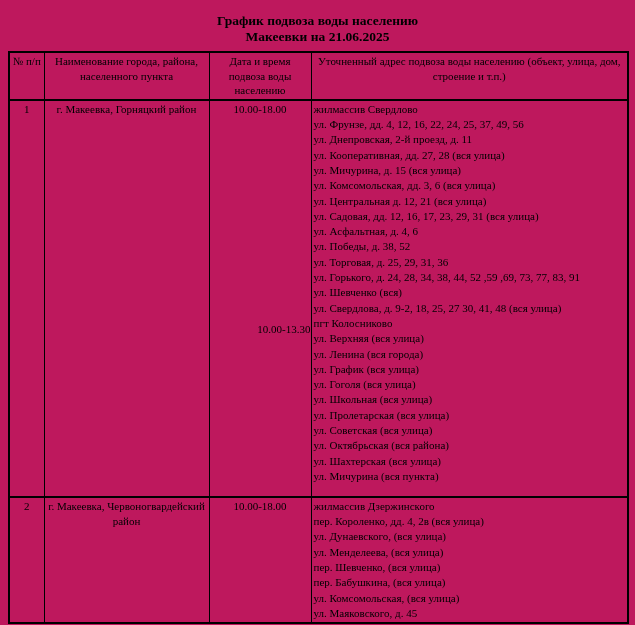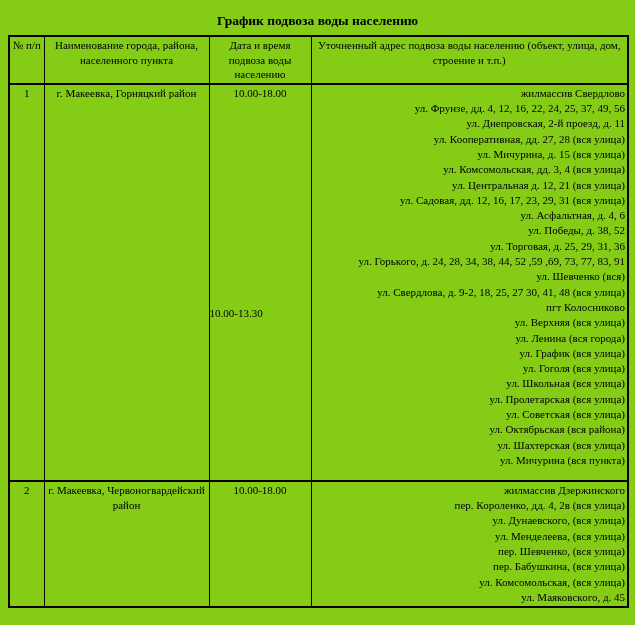--- a/index.html
+++ b/index.html
@@ -9,21 +9,21 @@
     width: 635px;
     height: 625px;
     font-family: "Liberation Serif", "DejaVu Serif", serif;
     color: #000000;
     -webkit-font-smoothing: antialiased;
   }
   .page {
     width: 635px;
     height: 625px;
     overflow: hidden;
-    background: #84cc16;
+    background: #be185d;
   }
   .doc-title {
     margin: 13px 8px 6px 8px;
     text-align: center;
     font-weight: bold;
     font-size: 13.5px;
     line-height: 16px;
   }
   table.schedule {
     border-collapse: collapse;
@@ -54,31 +54,32 @@
   tr.data-row-2 { height: 120px; }
   tr.data-row-1 td, tr.data-row-2 td { line-height: 15.3px; }
   td.name-cell { padding: 1px 8px; }
   th.num-head  { padding: 1px 4px; }
   td.time-cell { position: relative; }
   .time-2 {
     position: absolute;
     top: 221px;
     left: 0;
     width: 100%;
-    text-align: left;
+    text-align: right;
   }
-  .addr-line { text-align: right; }
+  .addr-line { text-align: left; }
 </style>
 </head>
 <body>
 
 <div class="page">
 
   <div class="doc-title">
     <div>График подвоза воды населению</div>
+    <div>Макеевки на 21.06.2025</div>
   </div>
 
   <table class="schedule">
     <colgroup>
       <col class="c-num">
       <col class="c-name">
       <col class="c-time">
       <col class="c-addr">
     </colgroup>
     <tbody>
@@ -96,21 +97,21 @@
           <div>10.00-18.00</div>
           <div class="time-2">10.00-13.30</div>
         </td>
         <td>
           <div>
               <div class="addr-line">жилмассив Свердлово</div>
               <div class="addr-line">ул. Фрунзе, дд. 4, 12, 16, 22, 24, 25, 37, 49, 56</div>
               <div class="addr-line">ул. Днепровская, 2-й проезд, д. 11</div>
               <div class="addr-line">ул. Кооперативная, дд. 27, 28 (вся улица)</div>
               <div class="addr-line">ул. Мичурина, д. 15 (вся улица)</div>
-              <div class="addr-line">ул. Комсомольская, дд. 3, 4 (вся улица)</div>
+              <div class="addr-line">ул. Комсомольская, дд. 3, 6 (вся улица)</div>
               <div class="addr-line">ул. Центральная д. 12, 21 (вся улица)</div>
               <div class="addr-line">ул. Садовая, дд. 12, 16, 17, 23, 29, 31 (вся улица)</div>
               <div class="addr-line">ул. Асфальтная, д. 4, 6</div>
               <div class="addr-line">ул. Победы, д. 38, 52</div>
               <div class="addr-line">ул. Торговая, д. 25, 29, 31, 36</div>
               <div class="addr-line">ул. Горького, д. 24, 28, 34, 38, 44, 52 ,59 ,69, 73, 77, 83, 91</div>
               <div class="addr-line">ул. Шевченко (вся)</div>
               <div class="addr-line">ул. Свердлова, д. 9-2, 18, 25, 27 30, 41, 48 (вся улица)</div>
               <div class="addr-line">пгт Колосниково</div>
               <div class="addr-line">ул. Верхняя (вся улица)</div>

